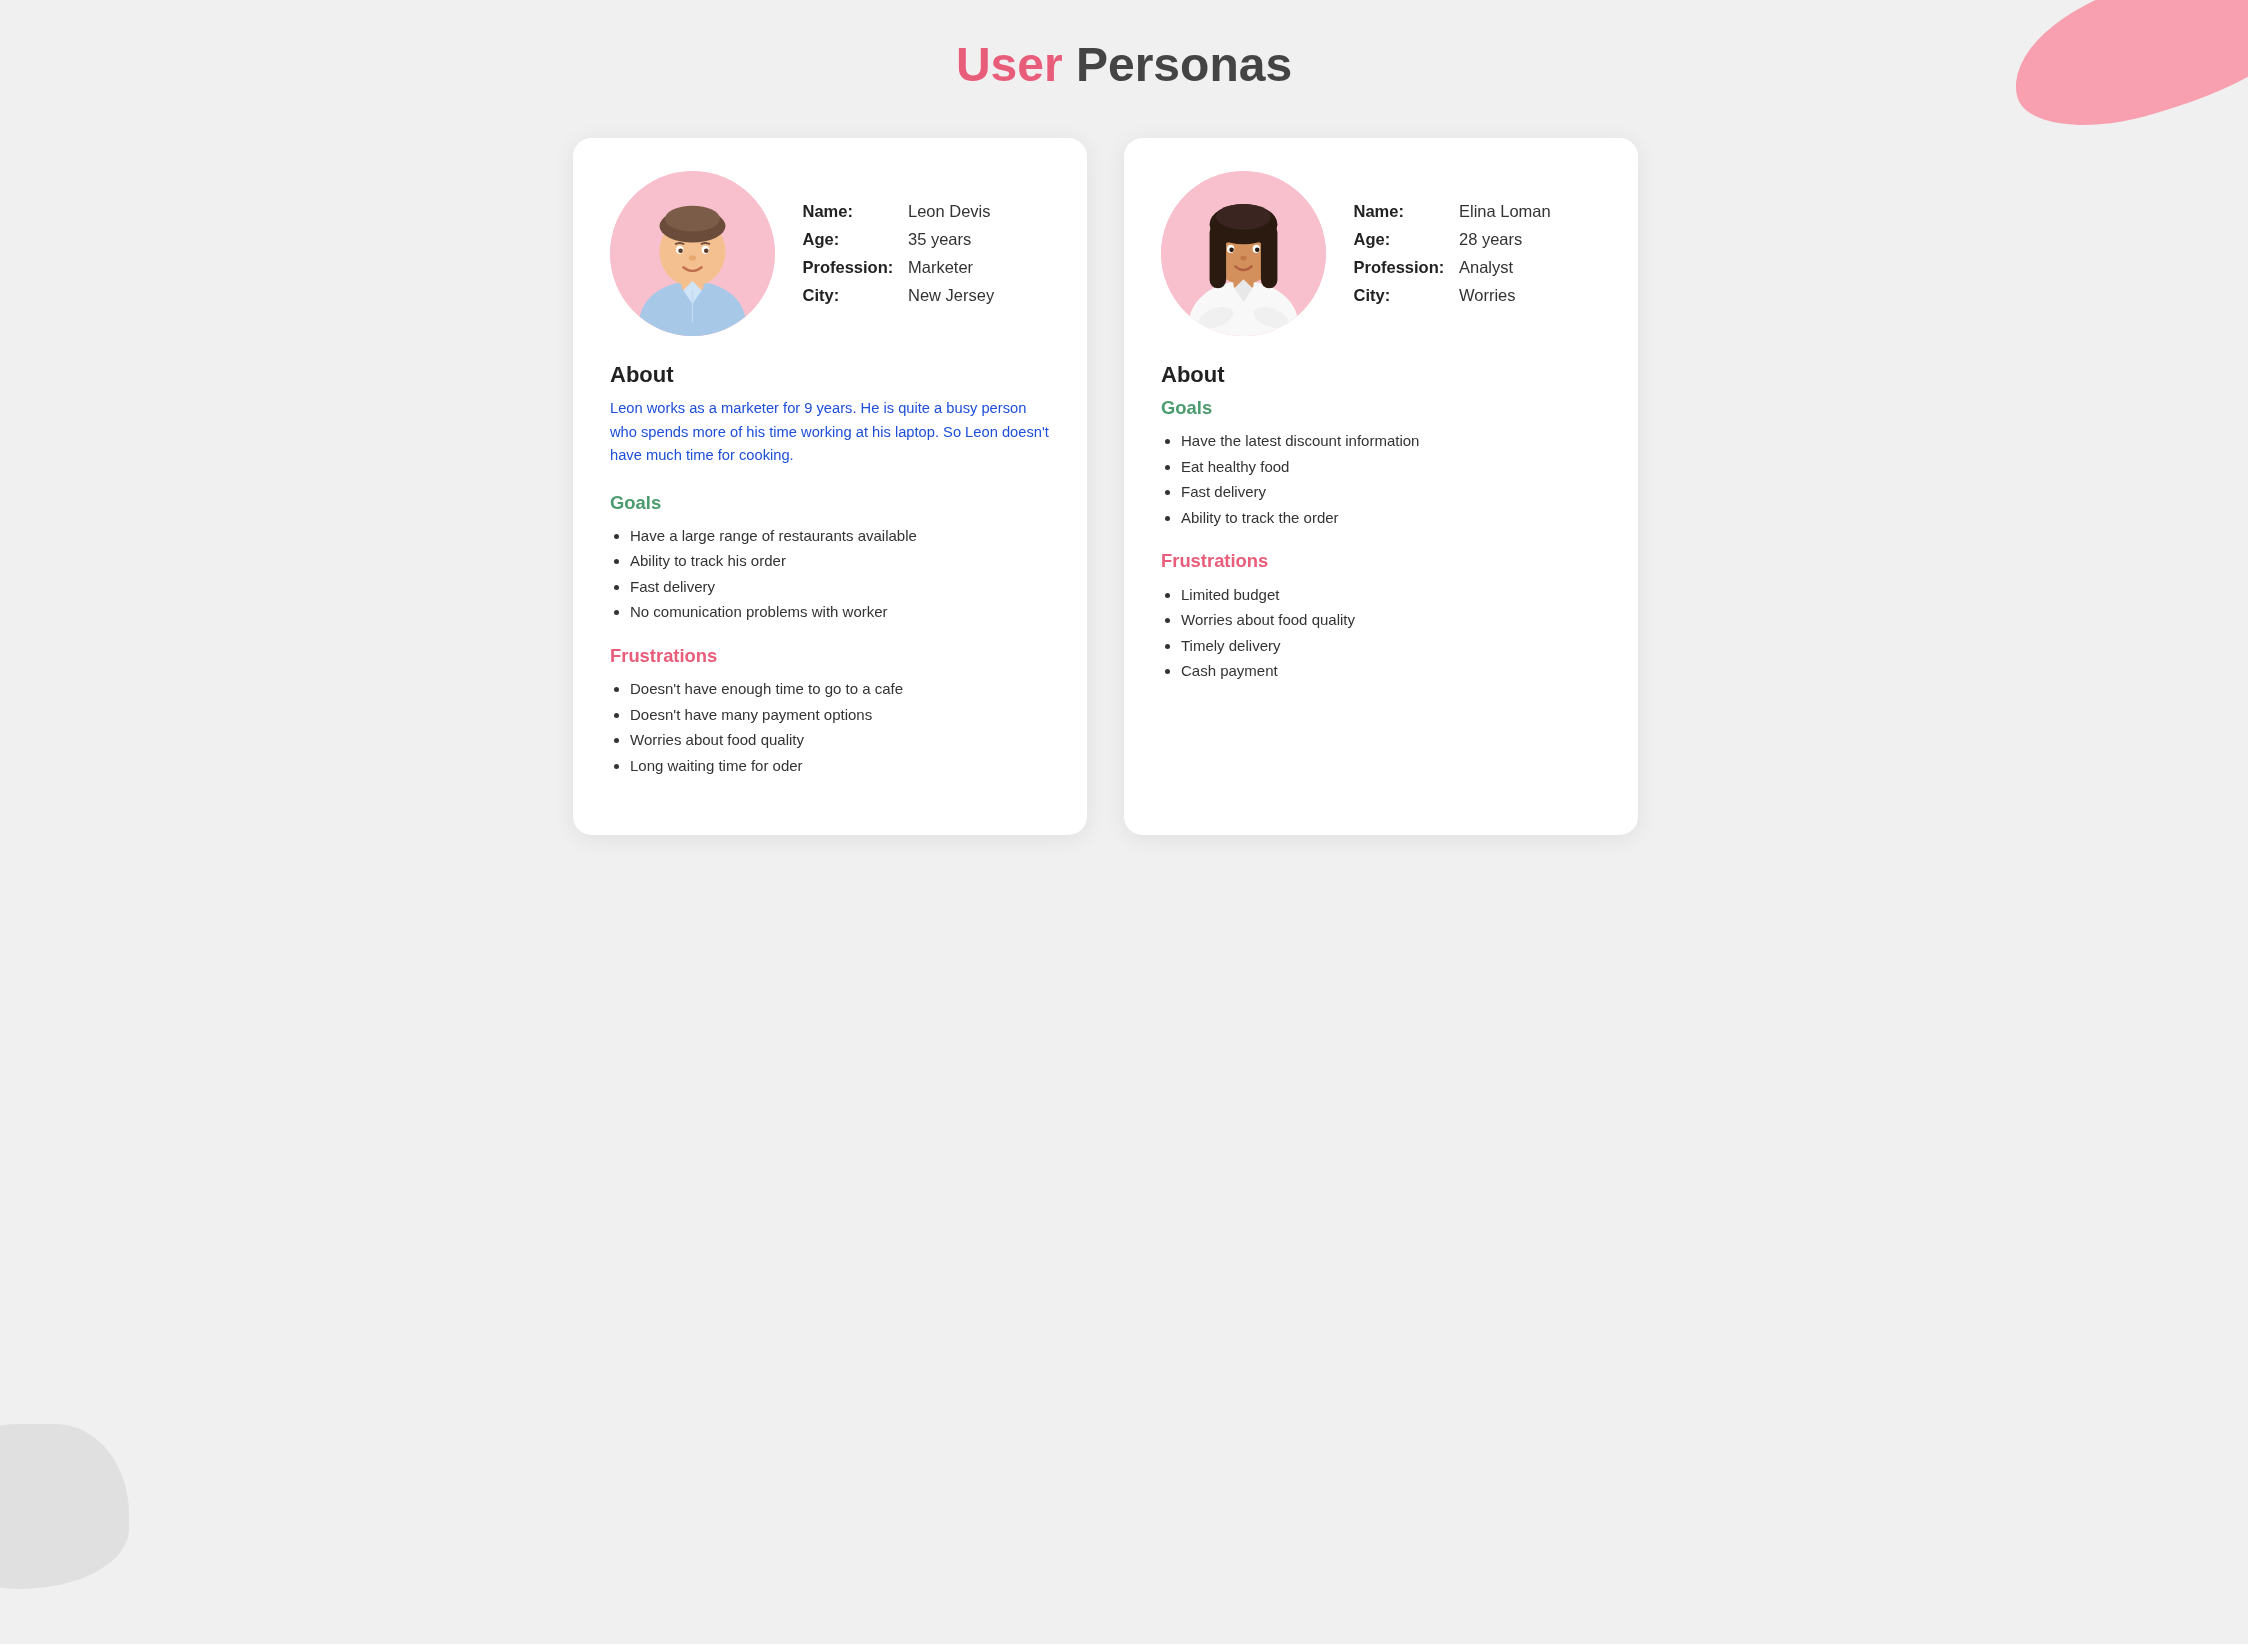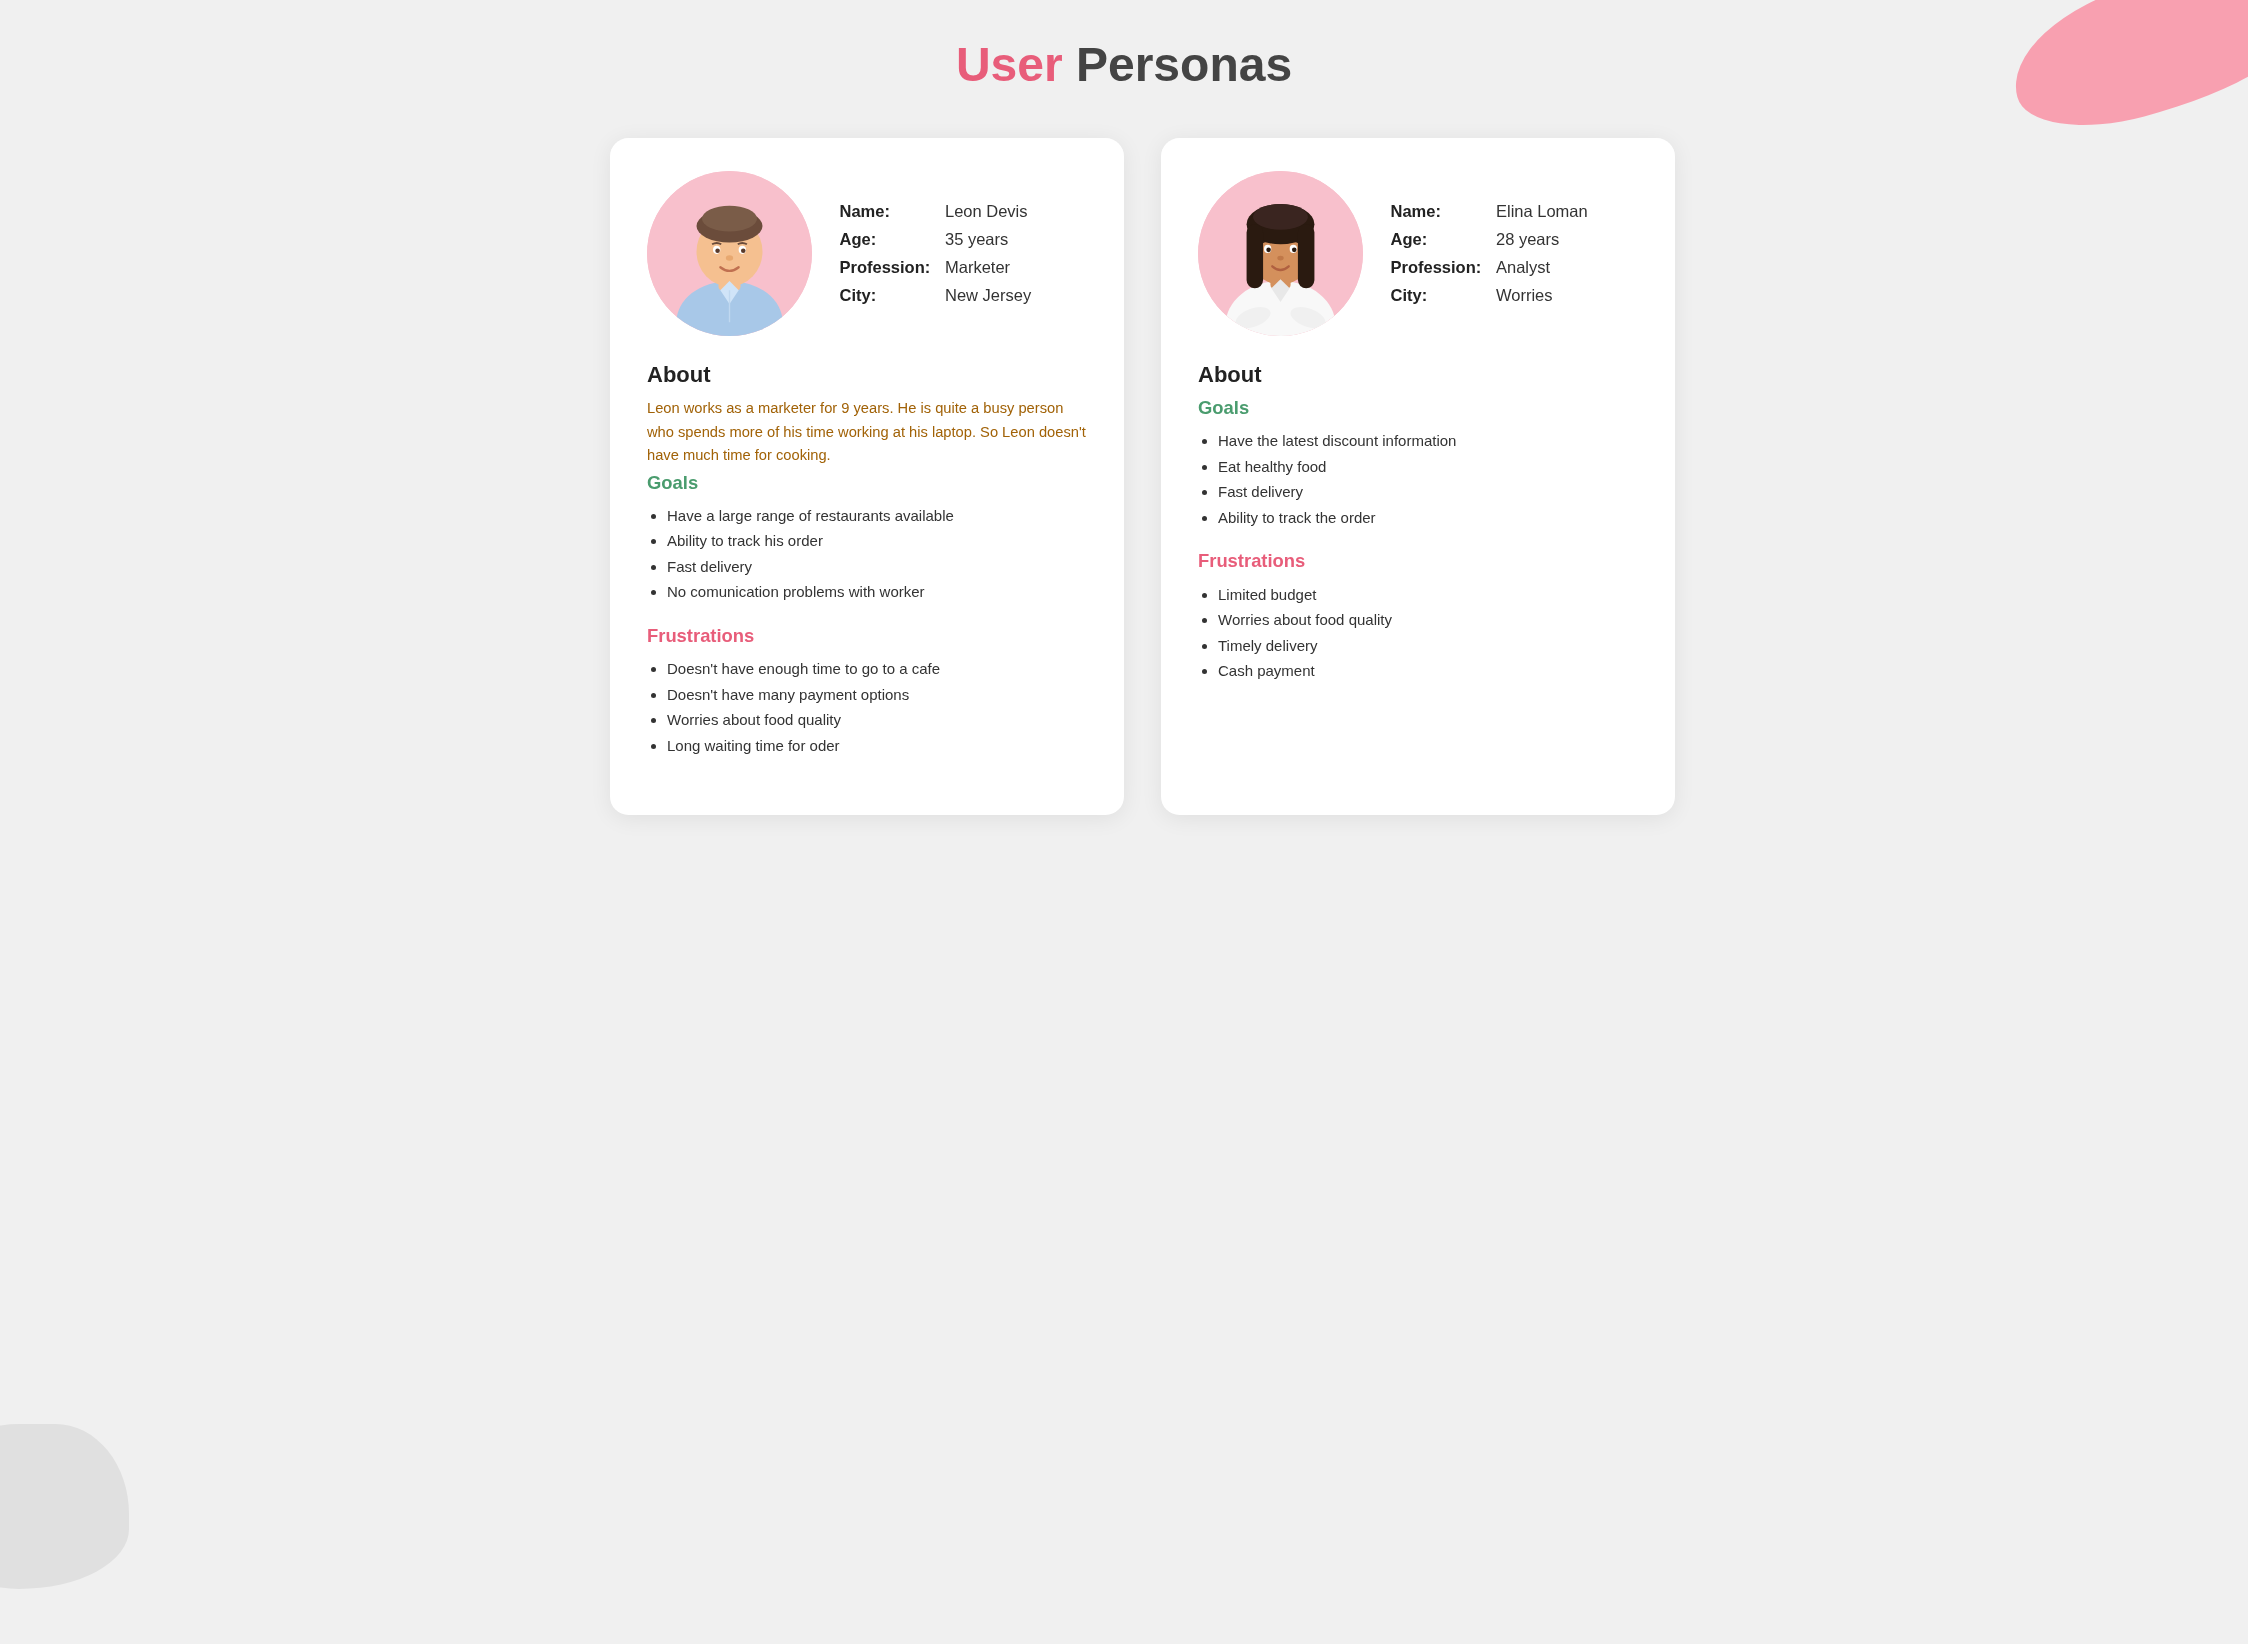--- a/index.html
+++ b/index.html
@@ -60,21 +60,21 @@
       text-align: right;
     }
 
     .cards-container {
       display: flex;
       gap: 37px;
       z-index: 1;
       position: relative;
       width: 100%;
       max-width: 1102px;
-      justify-content: flex-end;
+      justify-content: flex-start;
     }
 
     .persona-card {
       background: #fff;
       border-radius: 18.4px;
       padding: 33px 37px 37px;
       flex: 1;
       max-width: 514px;
       box-shadow: 0 3.7px 22px rgba(0,0,0,0.07);
     }
@@ -109,23 +109,23 @@
     
     .section-title-about {
       font-size: 22px;
       font-weight: 700;
       color: #222;
       margin-bottom: 9.2px;
     }
 
     .about-text {
       font-size: 14.7px;
-      color: #a16207;
+      color: #1d4ed8;
       line-height: 1.6;
-      margin-bottom: 4px;
+      margin-bottom: 24px;
     }
 
     .section-title-goals {
       font-size: 18.4px;
       font-weight: 700;
       color: #4a9c6e;
       margin-bottom: 9.2px;
     }
 
     .section-title-frustrations {

